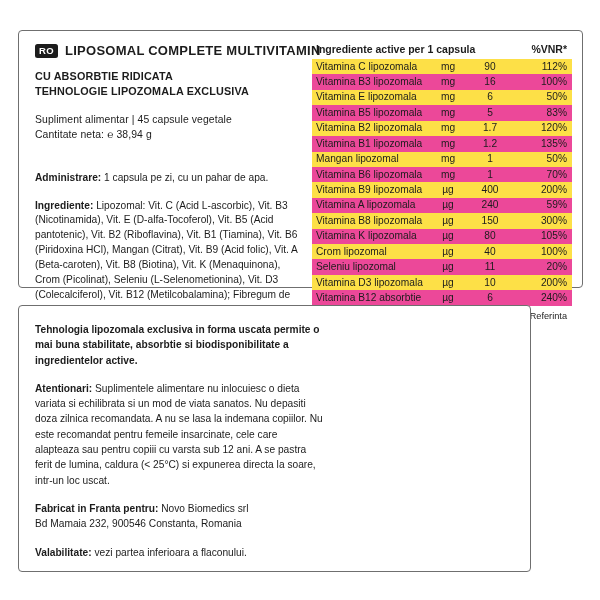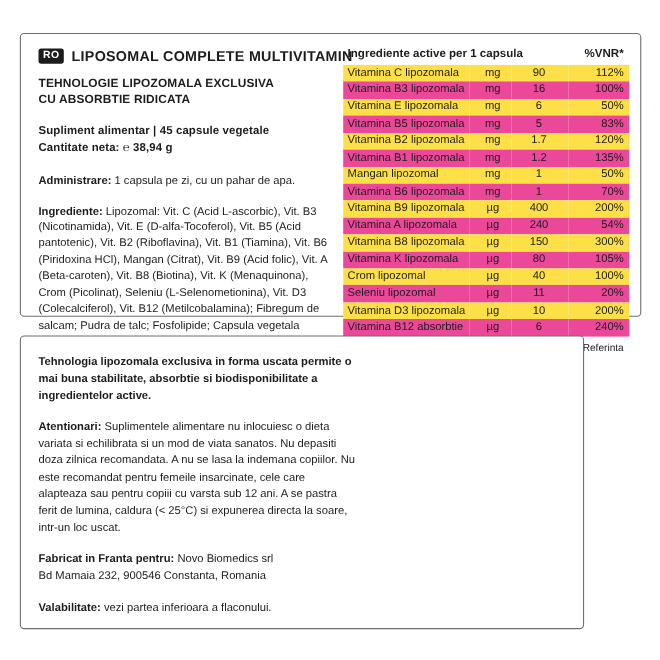--- a/index.html
+++ b/index.html
@@ -86,24 +86,24 @@
   }
   .tagline {
     font-size: 10.8px;
     font-weight: bold;
     line-height: 1.42;
     letter-spacing: 0.15px;
     margin-bottom: 12px;
   }
   .supp-line {
     font-size: 10.4px;
-    font-weight: bold;
+    font-weight: normal;
     line-height: 1.45;
     letter-spacing: 0.1px;
-    margin-bottom: 16px;
+    margin-bottom: 29px;
   }
   .admin-line {
     font-size: 10.2px;
     line-height: 1.45;
     margin-bottom: 13px;
   }
   .admin-line b, .ingr-block b {
     font-weight: bold;
   }
   .ingr-block {
@@ -177,22 +177,22 @@
     <div class="top-inner">
 
       <div class="col-left">
 
         <div class="title-row">
           <span class="ro-badge">RO</span>
           <span class="product-title">LIPOSOMAL COMPLETE MULTIVITAMIN</span>
         </div>
 
         <div class="tagline">
+          <div>CU ABSORBTIE RIDICATA</div>
           <div>TEHNOLOGIE LIPOZOMALA EXCLUSIVA</div>
-          <div>CU ABSORBTIE RIDICATA</div>
         </div>
 
         <div class="supp-line">
           <div>Supliment alimentar  |  45 capsule vegetale</div>
           <div>Cantitate neta: ℮ 38,94 g</div>
         </div>
 
         <div class="admin-line">
           <b>Administrare:</b>
           <span>1 capsula pe zi, cu un pahar de apa.</span>
@@ -265,21 +265,21 @@
               <tr class="odd">
                 <td class="c-name">Vitamina B9 lipozomala</td>
                 <td class="c-unit">µg</td>
                 <td class="c-val">400</td>
                 <td class="c-vnr">200%</td>
               </tr>
               <tr class="even">
                 <td class="c-name">Vitamina A lipozomala</td>
                 <td class="c-unit">µg</td>
                 <td class="c-val">240</td>
-                <td class="c-vnr">54%</td>
+                <td class="c-vnr">59%</td>
               </tr>
               <tr class="odd">
                 <td class="c-name">Vitamina B8 lipozomala</td>
                 <td class="c-unit">µg</td>
                 <td class="c-val">150</td>
                 <td class="c-vnr">300%</td>
               </tr>
               <tr class="even">
                 <td class="c-name">Vitamina K lipozomala</td>
                 <td class="c-unit">µg</td>

